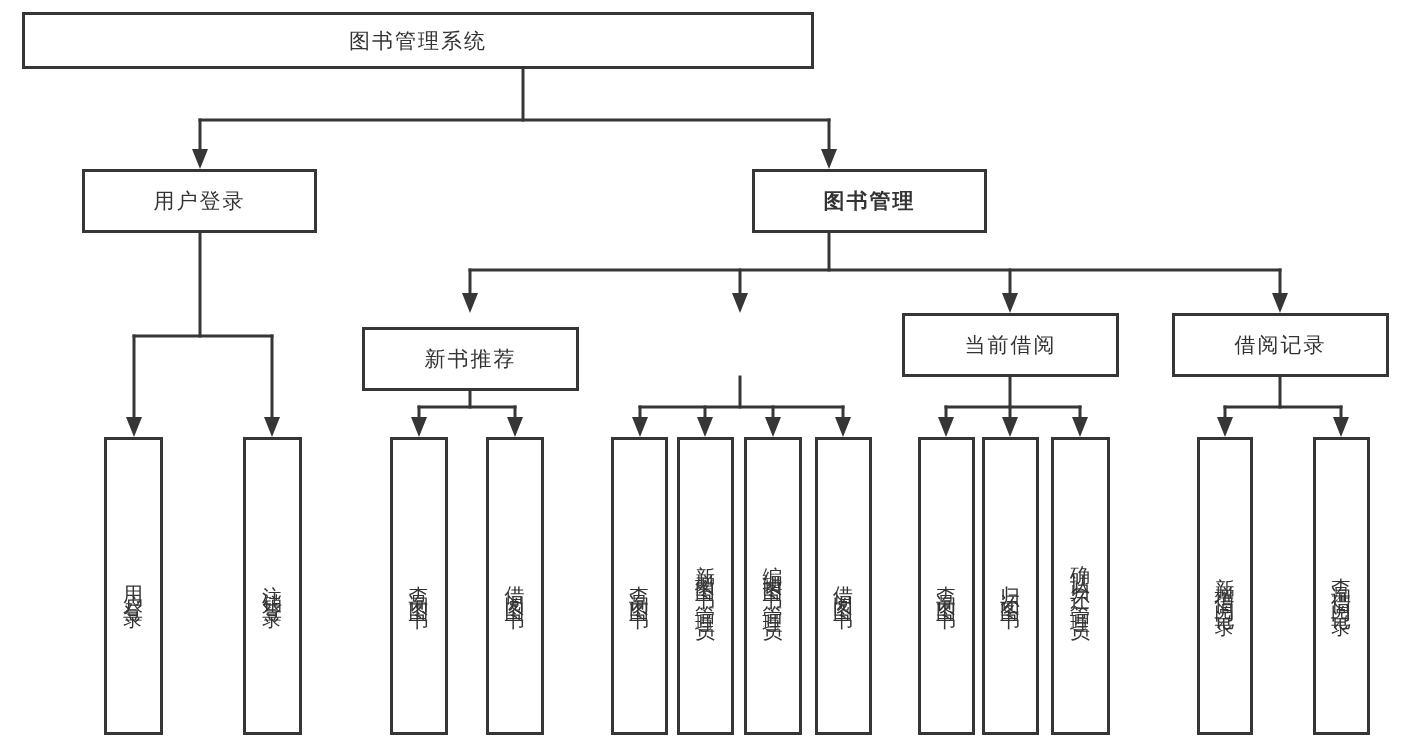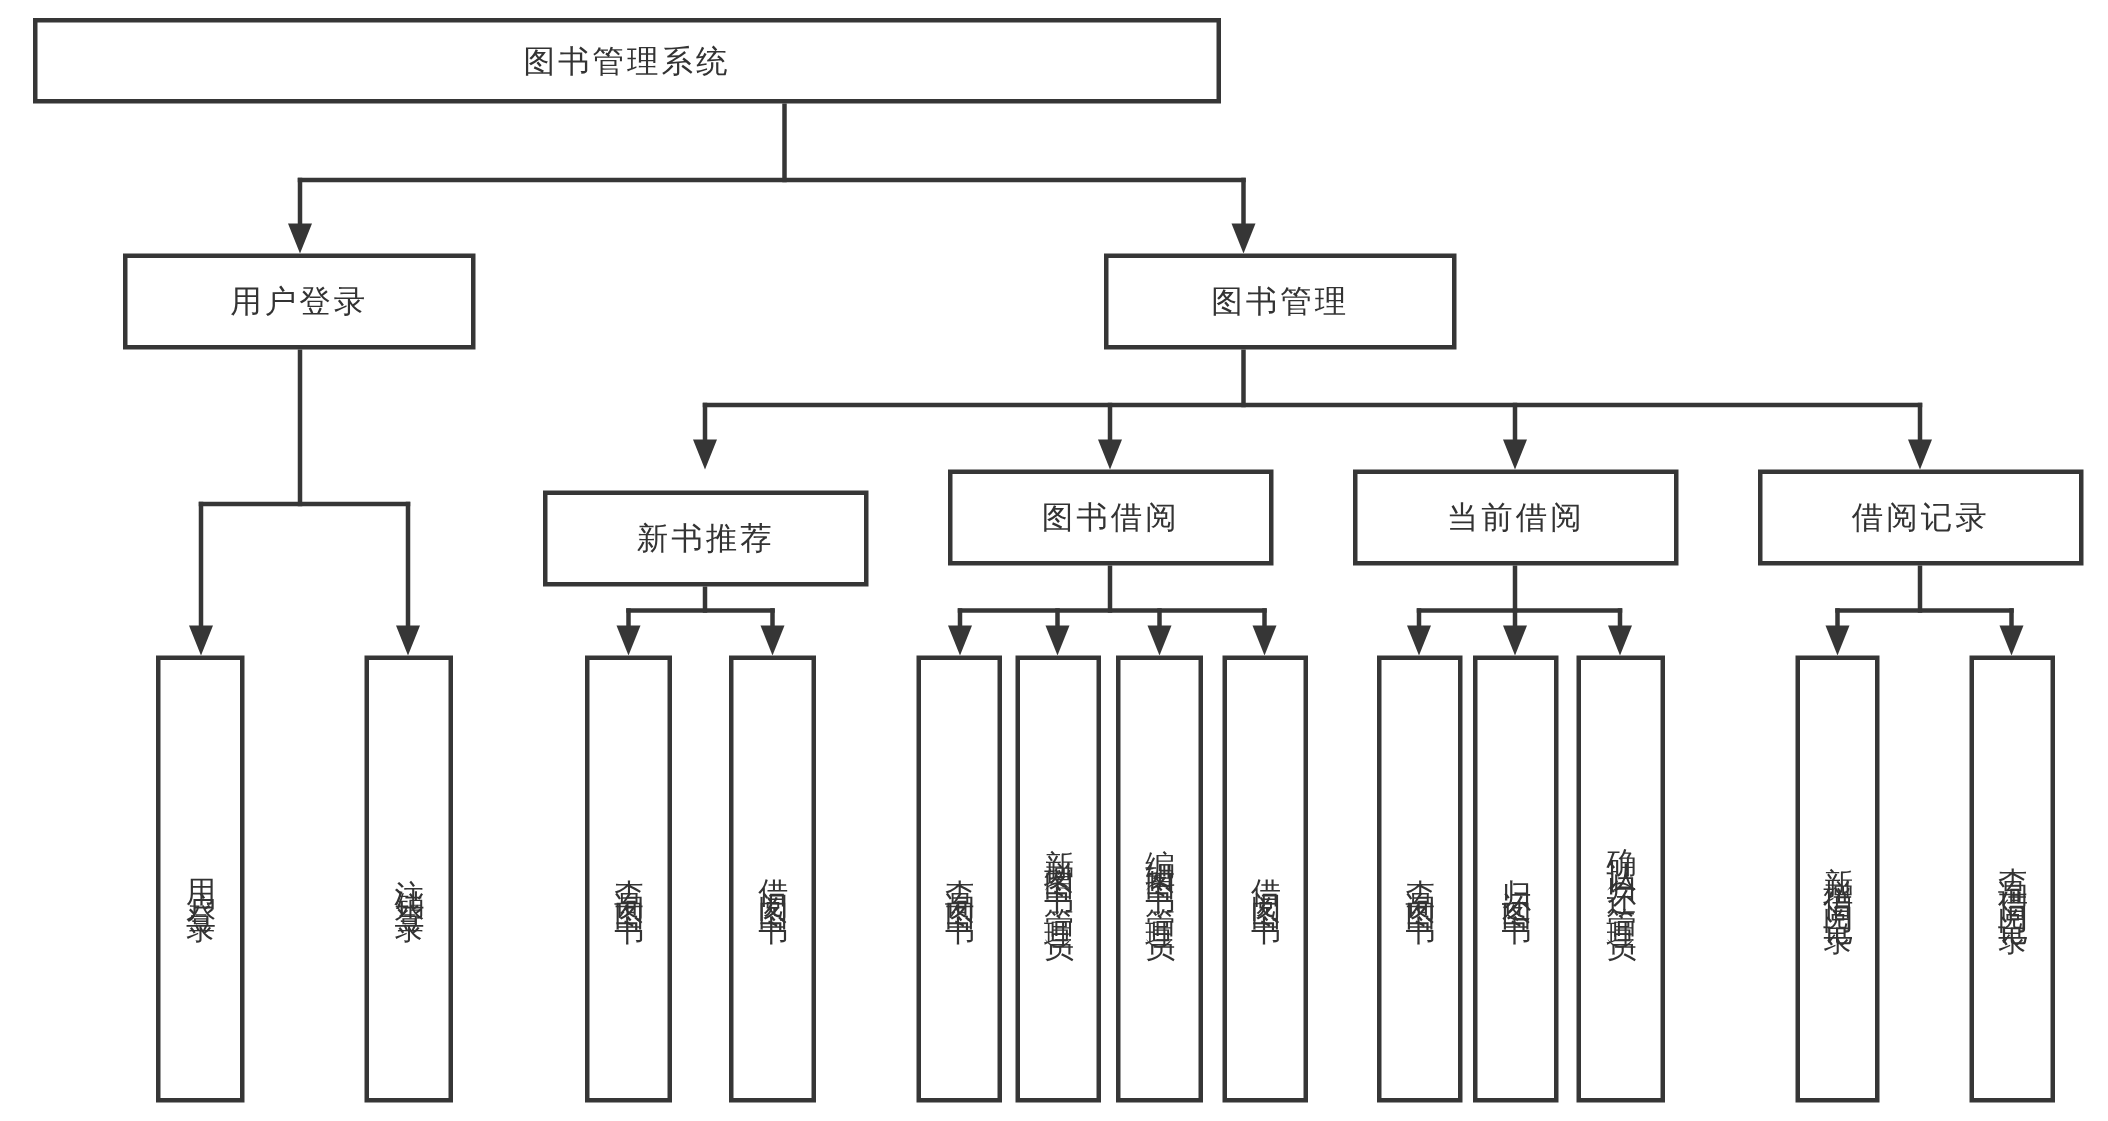--- a/index.html
+++ b/index.html
@@ -149,30 +149,27 @@
     </g>
   </svg>
 
   <div class="node node-h node-root">
     <span>图书管理系统</span>
   </div>
 
   <div class="node node-h lvl2" style="left:82px;">
     <span>用户登录</span>
   </div>
-  <div class="node node-h lvl2" style="left:736px;">
+  <div class="node node-h lvl2" style="left:752px;font-weight:bold;">
     <span>图书管理</span>
   </div>
 
   <div class="node node-h lvl3" style="left:362px;margin-top:14px;">
     <span>新书推荐</span>
   </div>
-  <div class="node node-h lvl3" style="left:632px;">
-    <span>图书借阅</span>
-  </div>
   <div class="node node-h lvl3" style="left:902px;">
     <span>当前借阅</span>
   </div>
   <div class="node node-h lvl3" style="left:1172px;">
     <span>借阅记录</span>
   </div>
 
   <div class="node leaf" style="left:104px;width:59px;">
     <span>用户登录</span>
   </div>

